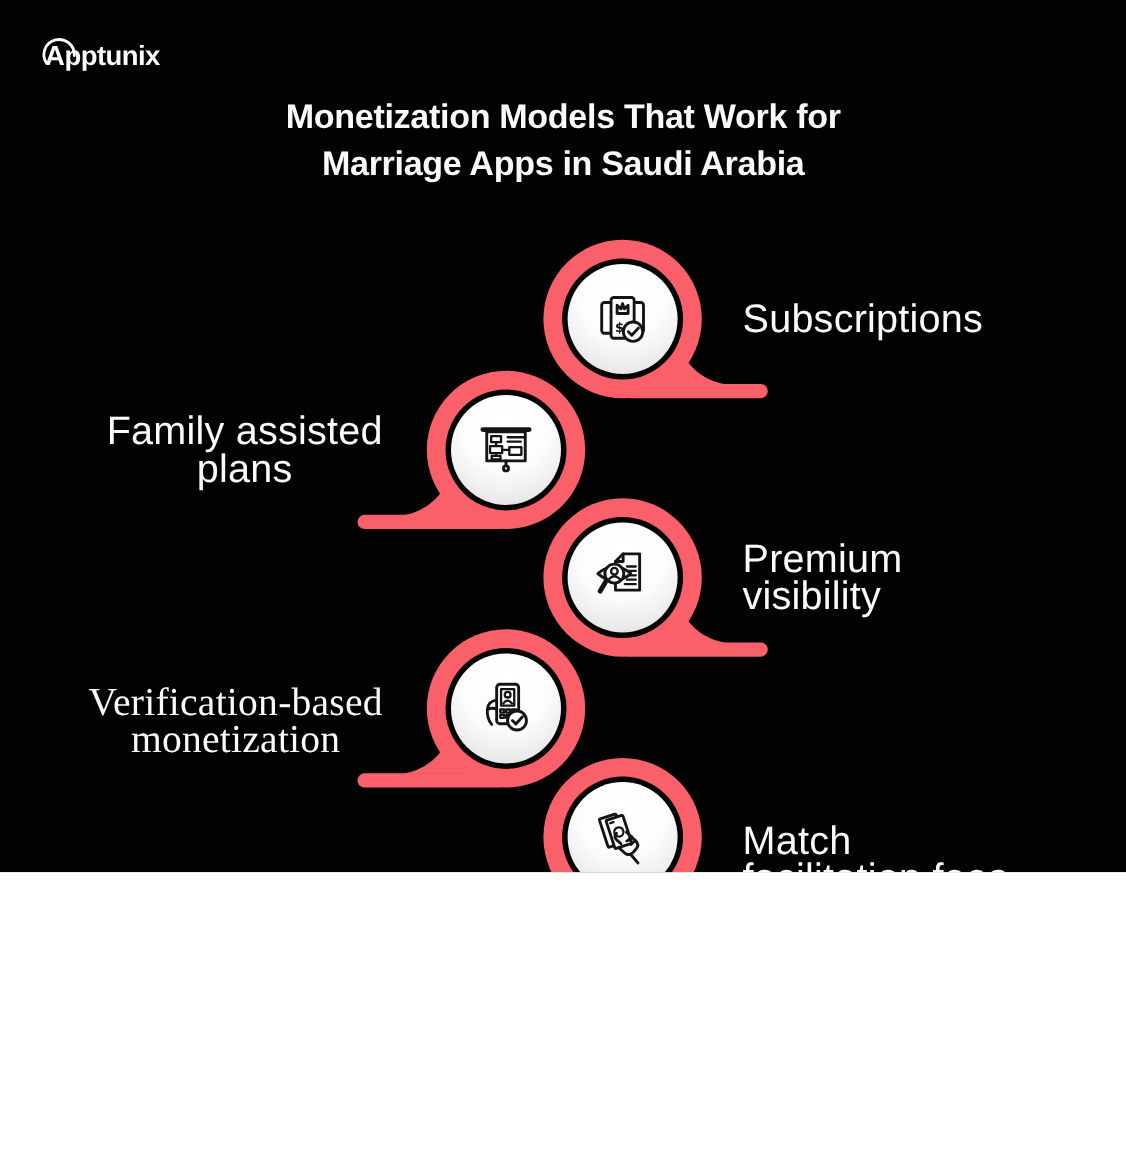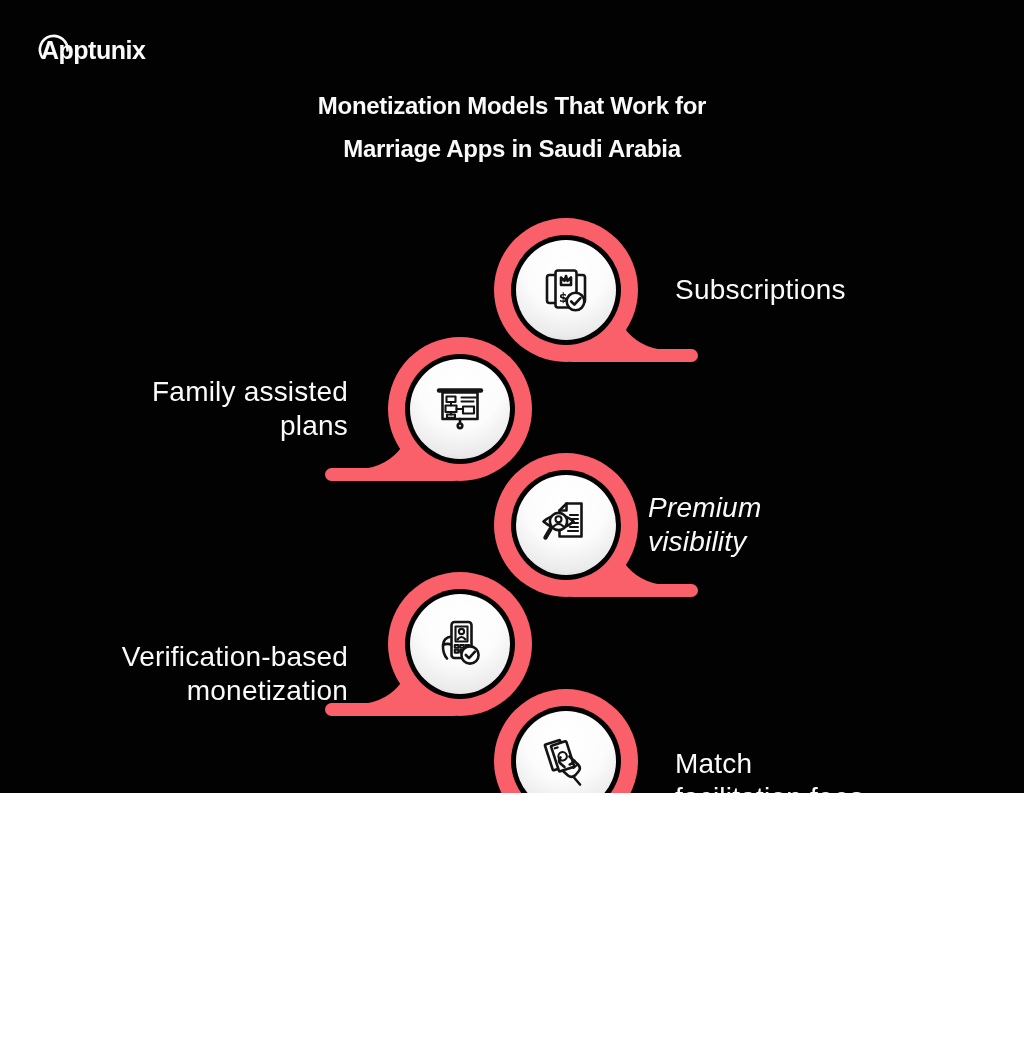--- a/index.html
+++ b/index.html
@@ -7,37 +7,37 @@
     position:relative;
     width:1024px;height:793px;
     background:var(--background,#020202);
     overflow:hidden;
     font-family:"Liberation Sans","DejaVu Sans",sans-serif;
   }
   .logo-svg{position:absolute;left:34px;top:24px;}
   .title{
     position:absolute;top:84px;left:0;width:1024px;
     text-align:center;margin:0;
-    font-size:24px;font-weight:700;line-height:43px;letter-spacing:-0.3px;
+    font-size:31px;font-weight:700;line-height:43px;letter-spacing:-0.3px;
     color:var(--text,#fafafa);
     white-space:pre-line;
   }
   .pins-svg{position:absolute;left:0;top:0;}
   .label{
     position:absolute;
     color:var(--text,#fafafa);
-    font-size:28px;line-height:34px;font-weight:400;
+    font-size:36px;line-height:34px;font-weight:400;
     letter-spacing:0.2px;
     white-space:pre-line;
   }
-  .label.align-right{text-align:right;}
+  .label.align-right{text-align:center;}
   #label-0{left:675px;top:273px;}
   #label-1{right:676px;top:375px;}
-  #label-2{left:648px;top:491px;font-style:italic;}
-  #label-3{right:676px;top:640px;}
+  #label-2{left:675px;top:491px;}
+  #label-3{right:676px;top:621px;font-family:Liberation Serif, serif;}
   #label-4{left:675px;top:727px;margin-top:20px;}
   #label-5{right:676px;top:847px;}
 
   
   .rf{fill:var(--accent-red,#f9606a);}
   .bgf{fill:var(--background,#020202);}
   .wcirc{fill:url(#whiteGrad);}
   .il{stroke:var(--icon-stroke,#141414);fill:none;stroke-width:2.6;stroke-linecap:round;stroke-linejoin:round;}
   .ww{fill:#fdfdfd;}
   .thick{stroke-width:4.4;}

